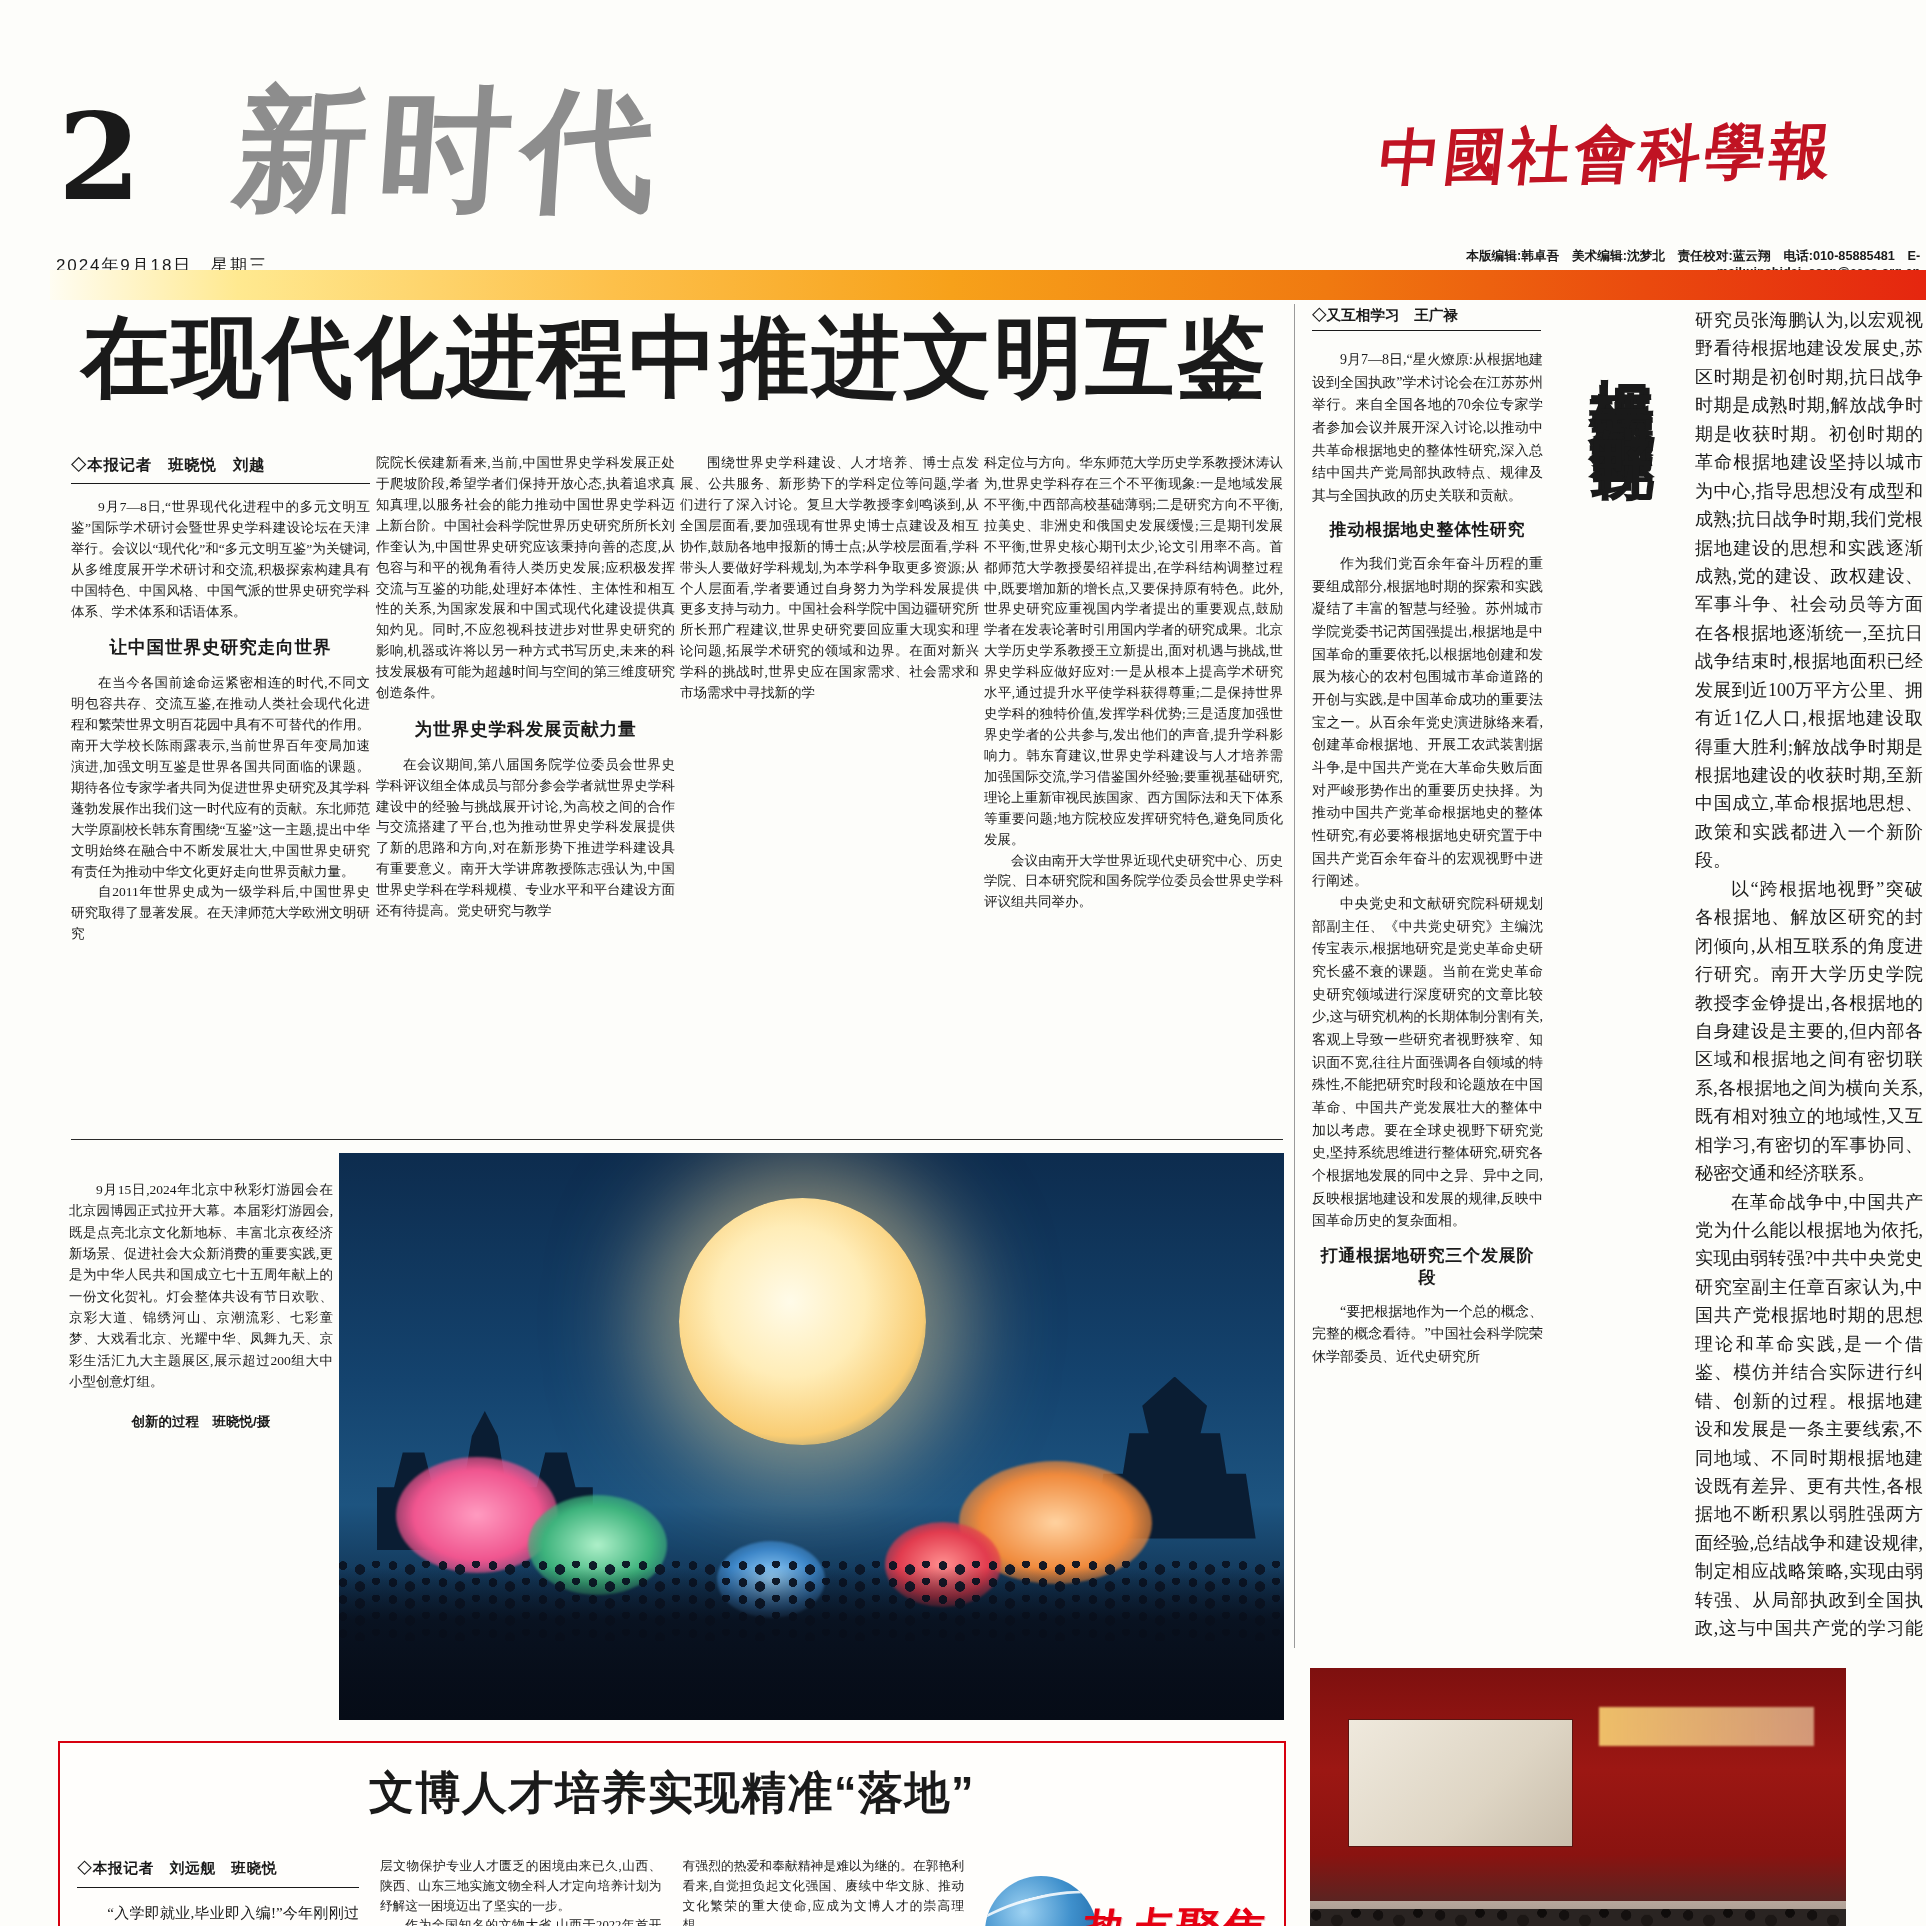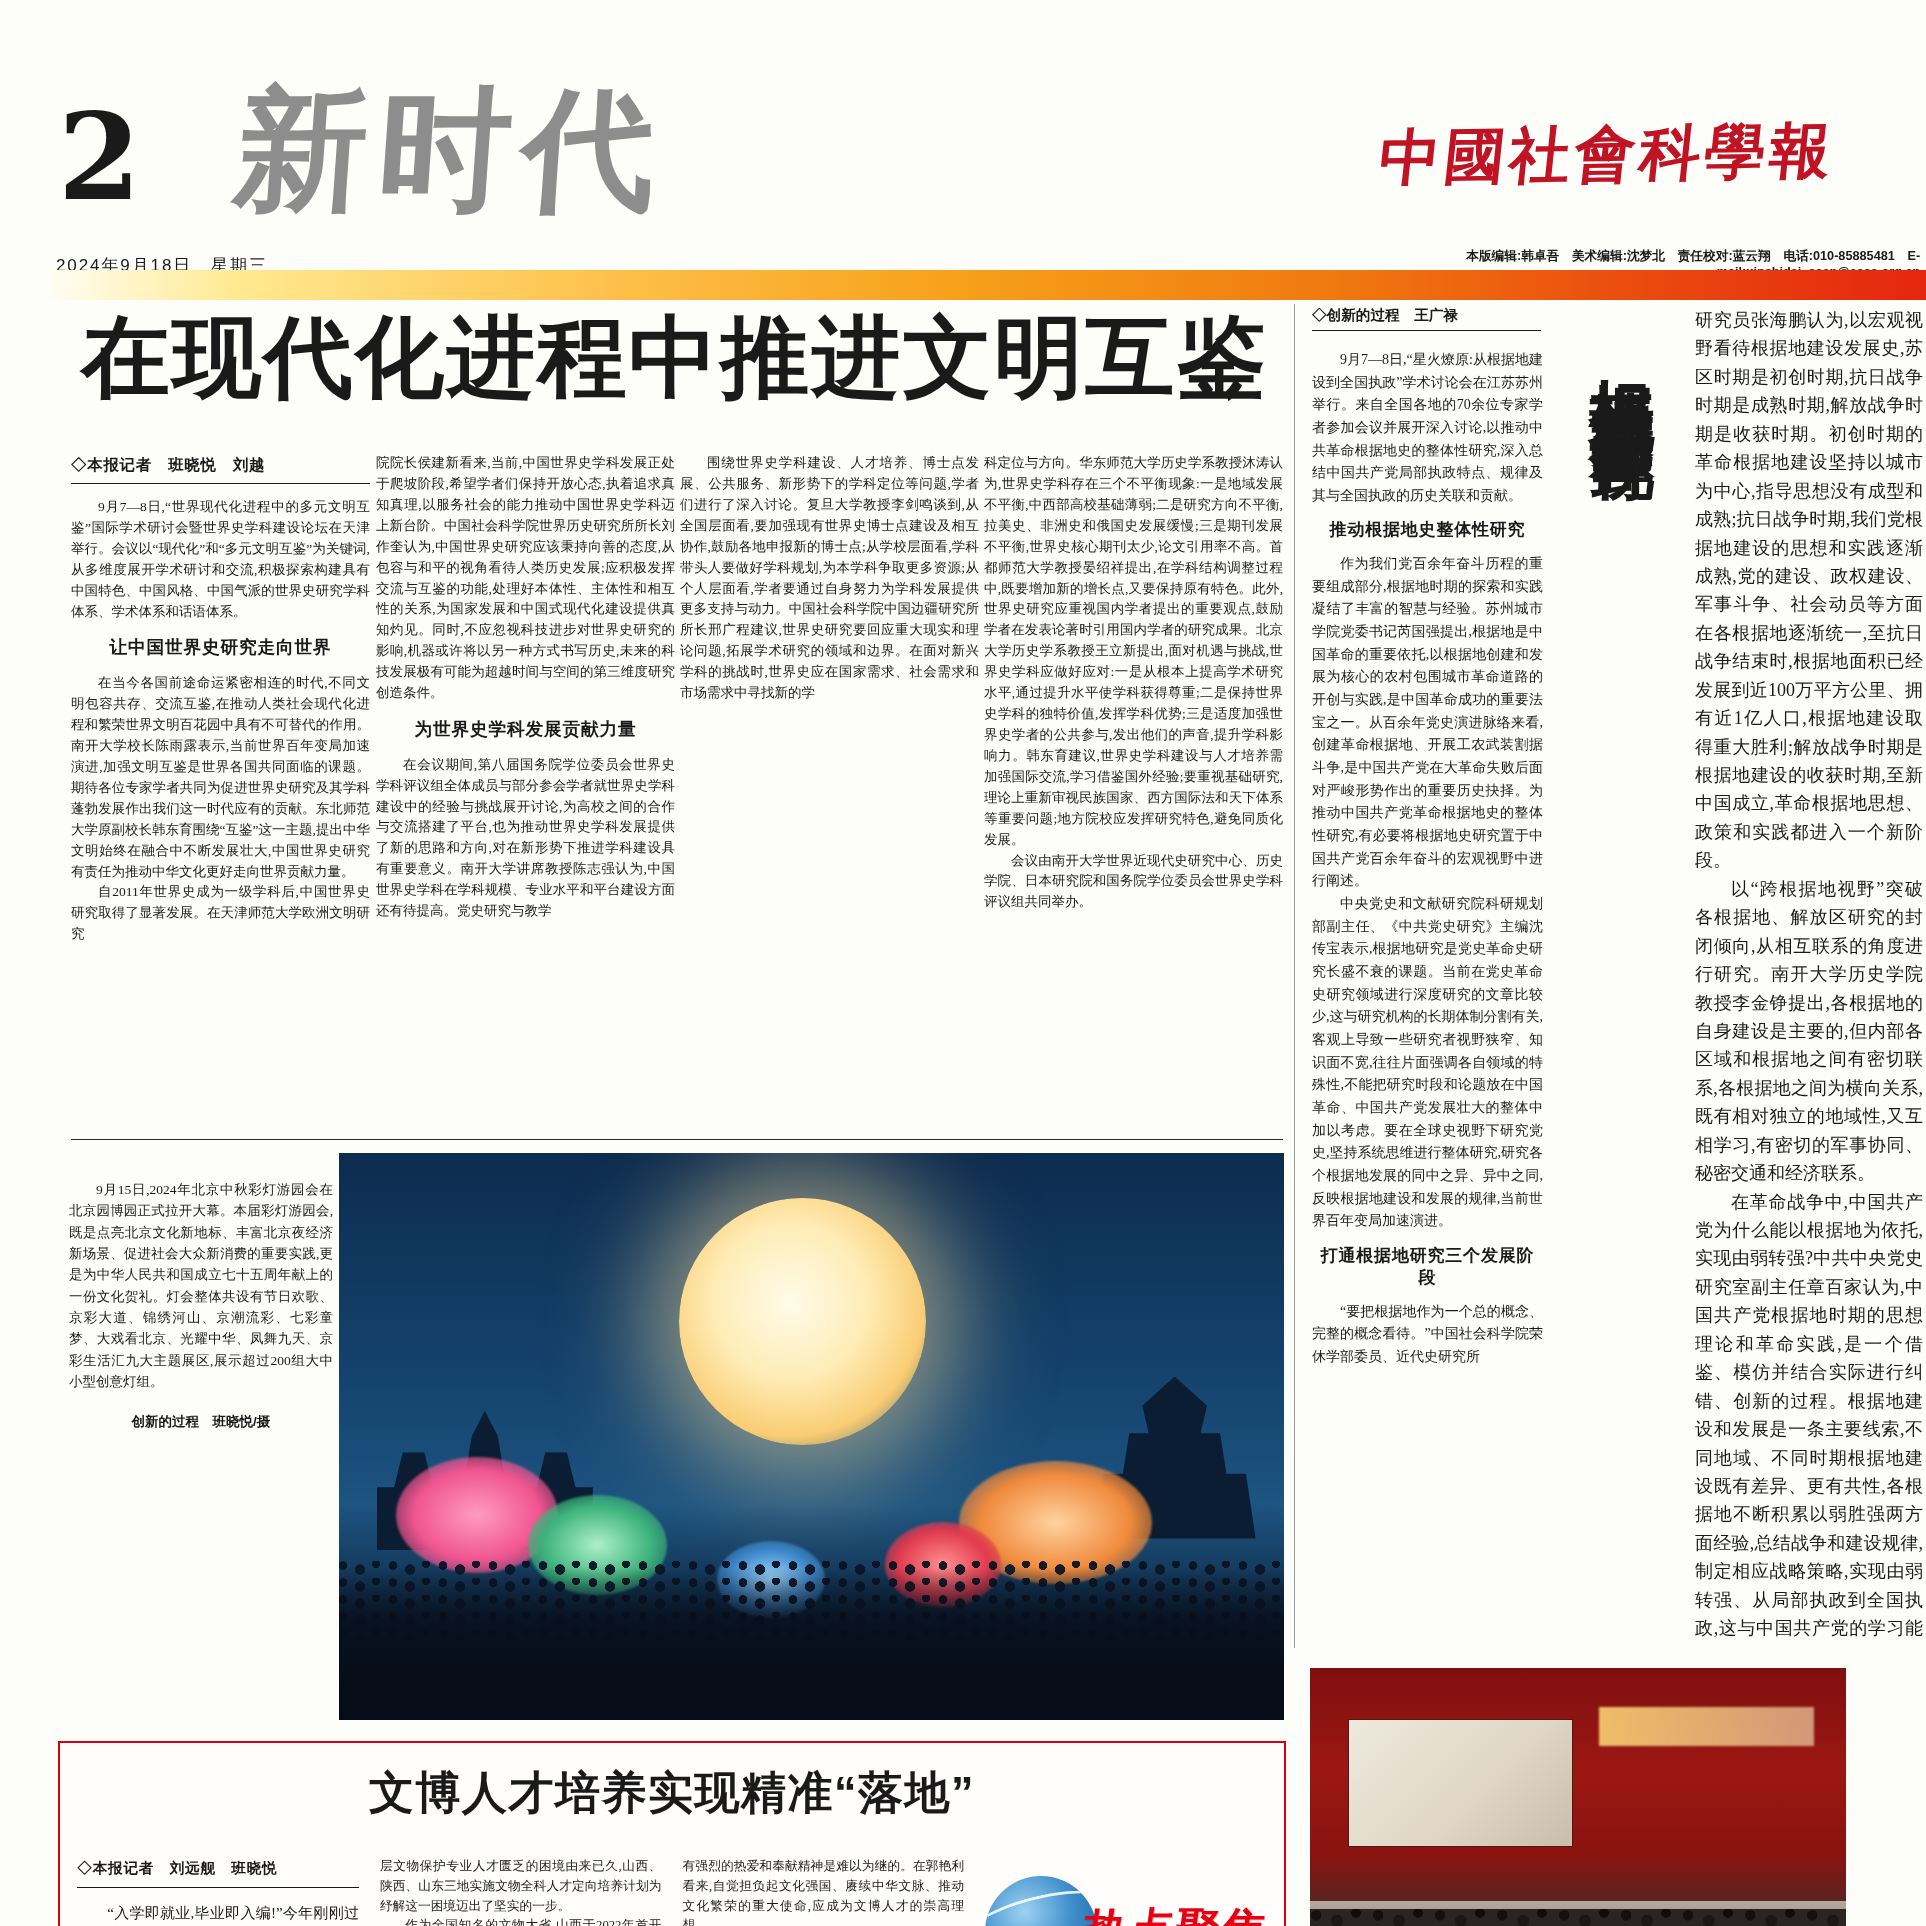--- a/index.html
+++ b/index.html
@@ -142,26 +142,26 @@
     <div class="lan a"></div>
     <div class="lan b"></div>
     <div class="lan c"></div>
     <div class="lan d"></div>
     <div class="lan e"></div>
     <div class="crowd-heads"></div>
     <div class="crowd"></div>
   </div>
 
   <div class="vdivider" style="left:1294px; top:304px; height:1344px;"></div>
-  <div class="base-byline">◇创新的过程　王广禄</div>
+  <div class="base-byline">◇又互相学习　王广禄</div>
   <div class="base-midcol">
       <p class="para">9月7—8日,“星火燎原:从根据地建设到全国执政”学术讨论会在江苏苏州举行。来自全国各地的70余位专家学者参加会议并展开深入讨论,以推动中共革命根据地史的整体性研究,深入总结中国共产党局部执政特点、规律及其与全国执政的历史关联和贡献。</p>
       <div class="subhead">推动根据地史整体性研究</div>
       <p class="para">作为我们党百余年奋斗历程的重要组成部分,根据地时期的探索和实践凝结了丰富的智慧与经验。苏州城市学院党委书记芮国强提出,根据地是中国革命的重要依托,以根据地创建和发展为核心的农村包围城市革命道路的开创与实践,是中国革命成功的重要法宝之一。从百余年党史演进脉络来看,创建革命根据地、开展工农武装割据斗争,是中国共产党在大革命失败后面对严峻形势作出的重要历史抉择。为推动中国共产党革命根据地史的整体性研究,有必要将根据地史研究置于中国共产党百余年奋斗的宏观视野中进行阐述。</p>
-      <p class="para">中央党史和文献研究院科研规划部副主任、《中共党史研究》主编沈传宝表示,根据地研究是党史革命史研究长盛不衰的课题。当前在党史革命史研究领域进行深度研究的文章比较少,这与研究机构的长期体制分割有关,客观上导致一些研究者视野狭窄、知识面不宽,往往片面强调各自领域的特殊性,不能把研究时段和论题放在中国革命、中国共产党发展壮大的整体中加以考虑。要在全球史视野下研究党史,坚持系统思维进行整体研究,研究各个根据地发展的同中之异、异中之同,反映根据地建设和发展的规律,当前世界百年变局加速演进。</p>
+      <p class="para">中央党史和文献研究院科研规划部副主任、《中共党史研究》主编沈传宝表示,根据地研究是党史革命史研究长盛不衰的课题。当前在党史革命史研究领域进行深度研究的文章比较少,这与研究机构的长期体制分割有关,客观上导致一些研究者视野狭窄、知识面不宽,往往片面强调各自领域的特殊性,不能把研究时段和论题放在中国革命、中国共产党发展壮大的整体中加以考虑。要在全球史视野下研究党史,坚持系统思维进行整体研究,研究各个根据地发展的同中之异、异中之同,反映根据地建设和发展的规律,反映中国革命历史的复杂面相。</p>
       <div class="subhead">打通根据地研究三个发展阶段</div>
       <p class="para">“要把根据地作为一个总的概念、完整的概念看待。”中国社会科学院荣休学部委员、近代史研究所</p>
     </div>
   <div class="vertical-title">根据地研究需要整体视野</div>
   <div class="base-rightcol">
       <p class="para cont">研究员张海鹏认为,以宏观视野看待根据地建设发展史,苏区时期是初创时期,抗日战争时期是成熟时期,解放战争时期是收获时期。初创时期的革命根据地建设坚持以城市为中心,指导思想没有成型和成熟;抗日战争时期,我们党根据地建设的思想和实践逐渐成熟,党的建设、政权建设、军事斗争、社会动员等方面在各根据地逐渐统一,至抗日战争结束时,根据地面积已经发展到近100万平方公里、拥有近1亿人口,根据地建设取得重大胜利;解放战争时期是根据地建设的收获时期,至新中国成立,革命根据地思想、政策和实践都进入一个新阶段。</p>
       <p class="para">以“跨根据地视野”突破各根据地、解放区研究的封闭倾向,从相互联系的角度进行研究。南开大学历史学院教授李金铮提出,各根据地的自身建设是主要的,但内部各区域和根据地之间有密切联系,各根据地之间为横向关系,既有相对独立的地域性,又互相学习,有密切的军事协同、秘密交通和经济联系。</p>
       <p class="para">在革命战争中,中国共产党为什么能以根据地为依托,实现由弱转强?中共中央党史研究室副主任章百家认为,中国共产党根据地时期的思想理论和革命实践,是一个借鉴、模仿并结合实际进行纠错、创新的过程。根据地建设和发展是一条主要线索,不同地域、不同时期根据地建设既有差异、更有共性,各根据地不断积累以弱胜强两方面经验,总结战争和建设规律,制定相应战略策略,实现由弱转强、从局部执政到全国执政,这与中国共产党的学习能力、创新能力密不可分。北京大学历史学系教授、中共党史研究中心副主任黄道炫提出,从军事角度看,根据地是政治和军事的保障与物资来源。以中央苏区为例,赣南和闽西的山脉提供了天然屏障,章水和贡水形成的河谷地带,成为中央苏区形成和巩固的重要条件。</p>
       <p class="para">会议由苏州城市学院、《苏区研究》编辑部、《抗日战争研究》编辑部、《党史研究与教学》编辑部、《中共党史研究》编辑部主办。</p>
     </div>

